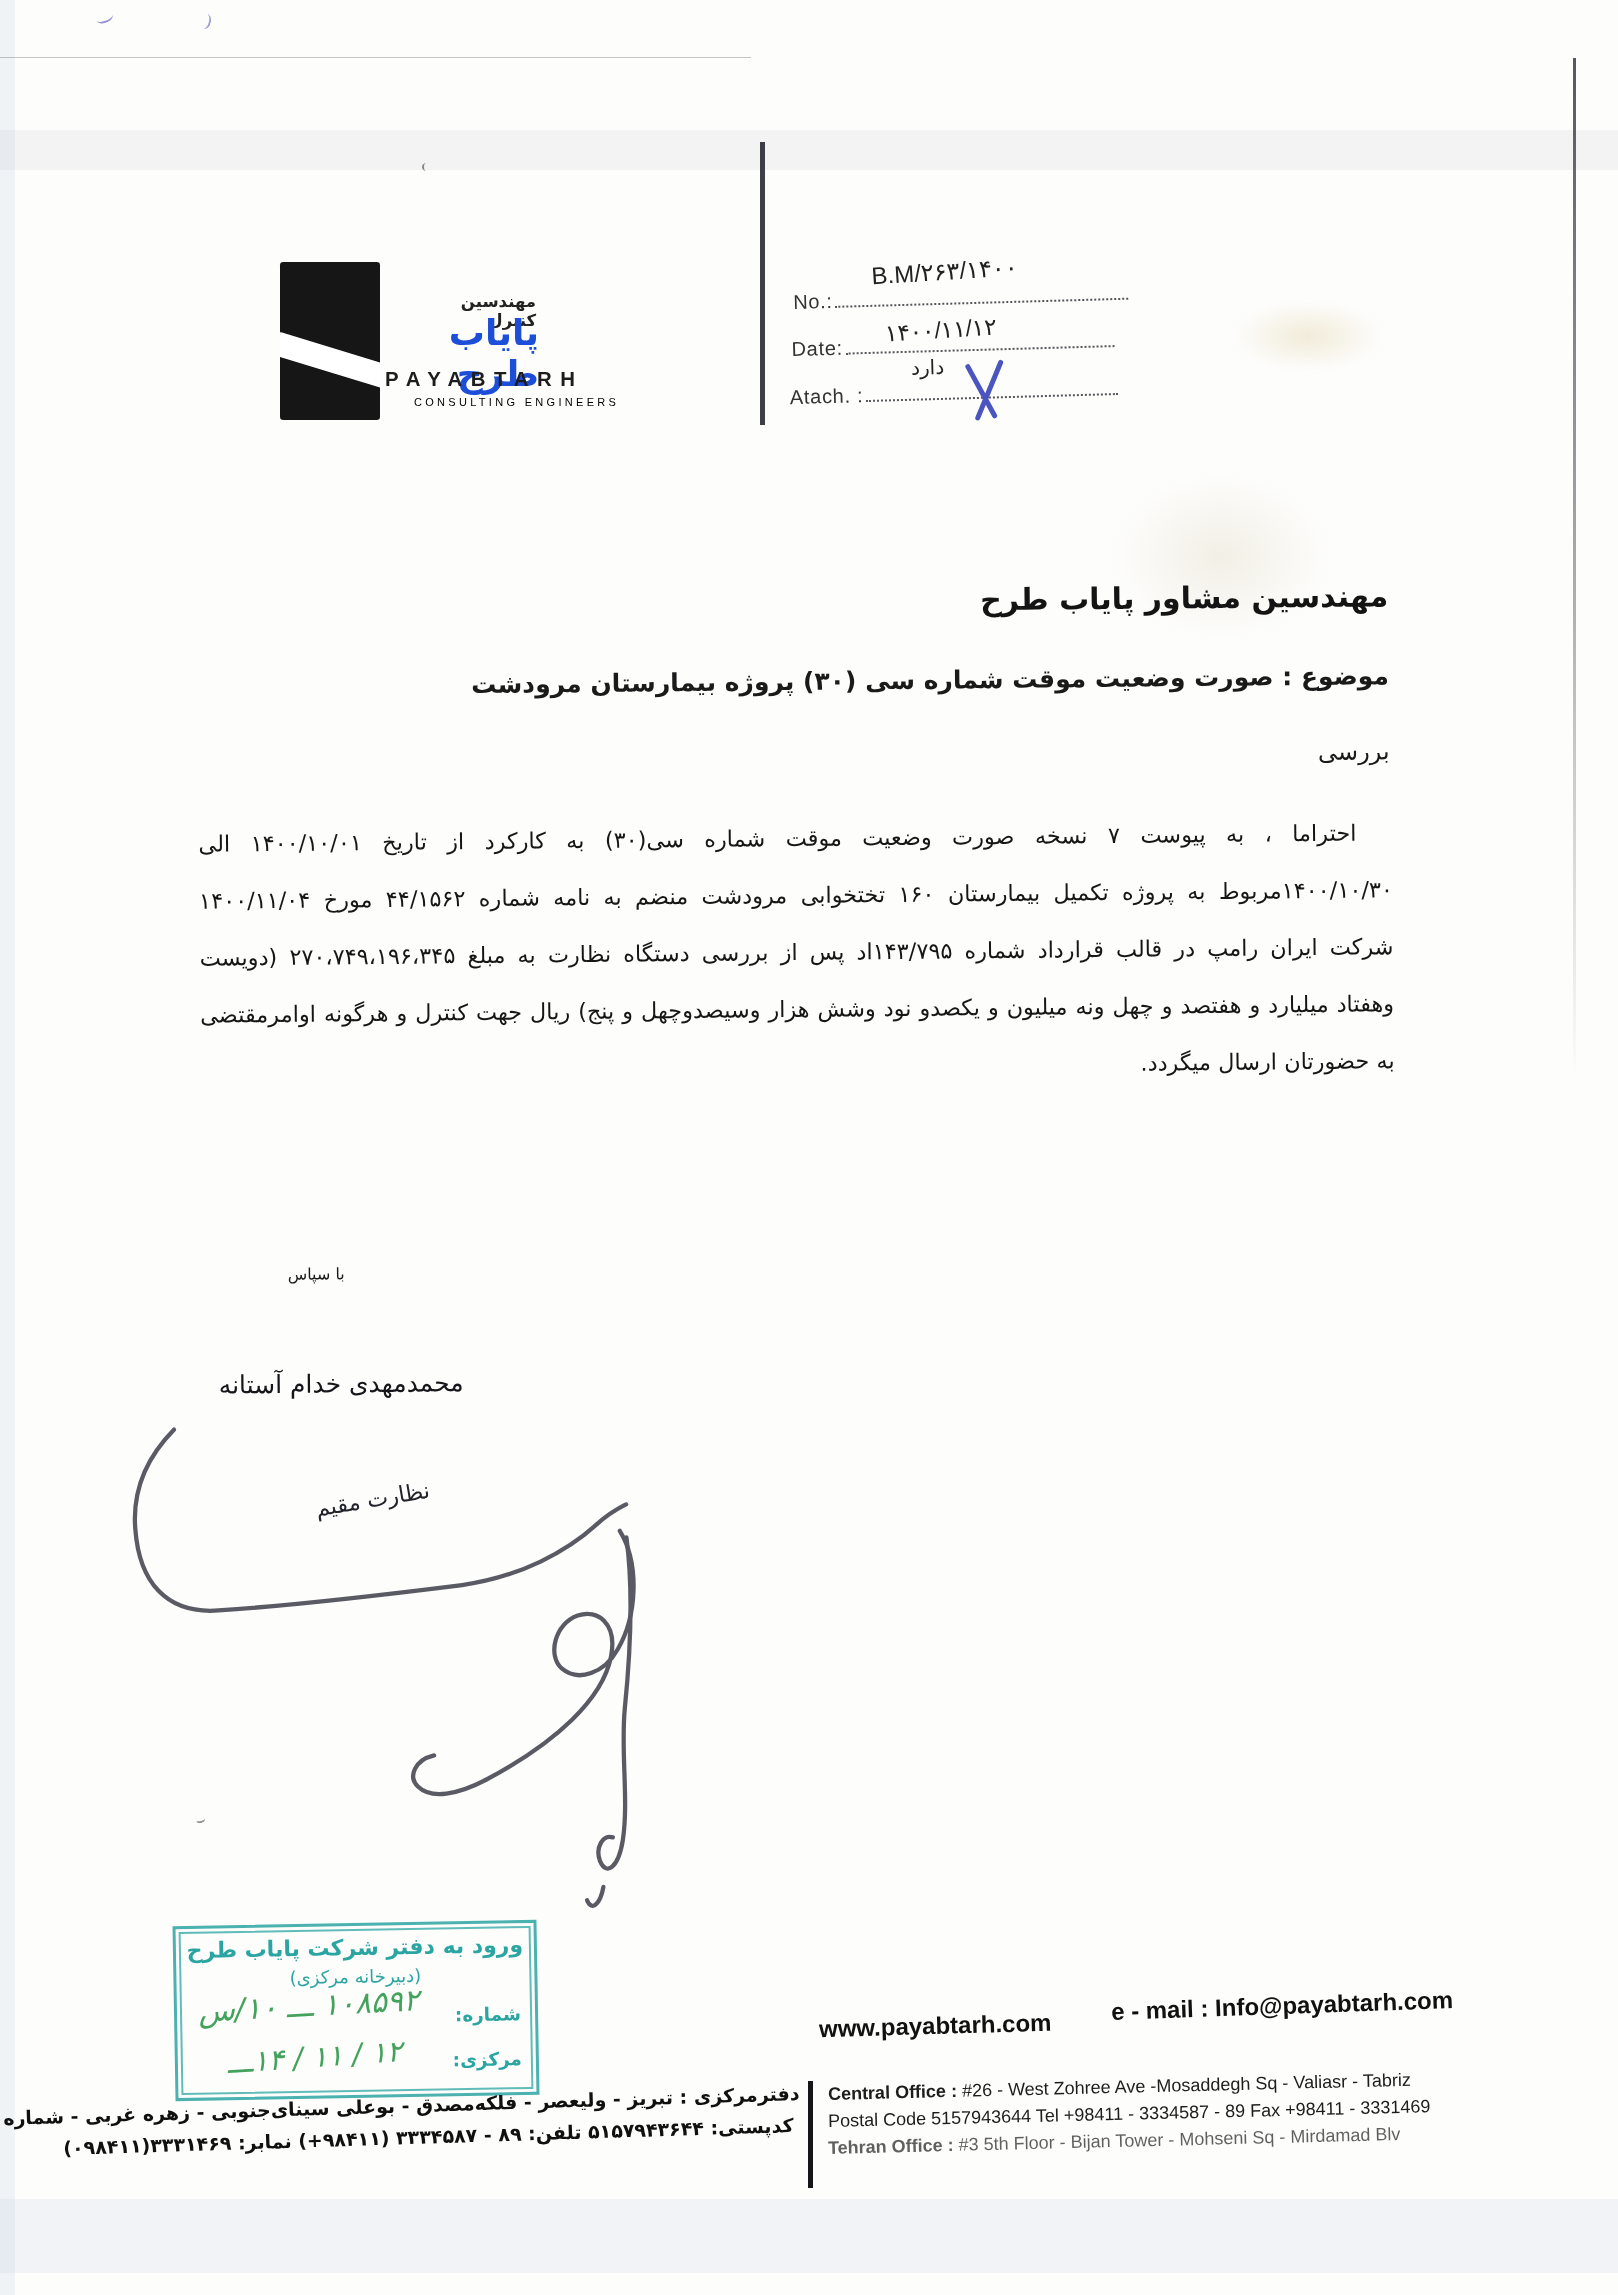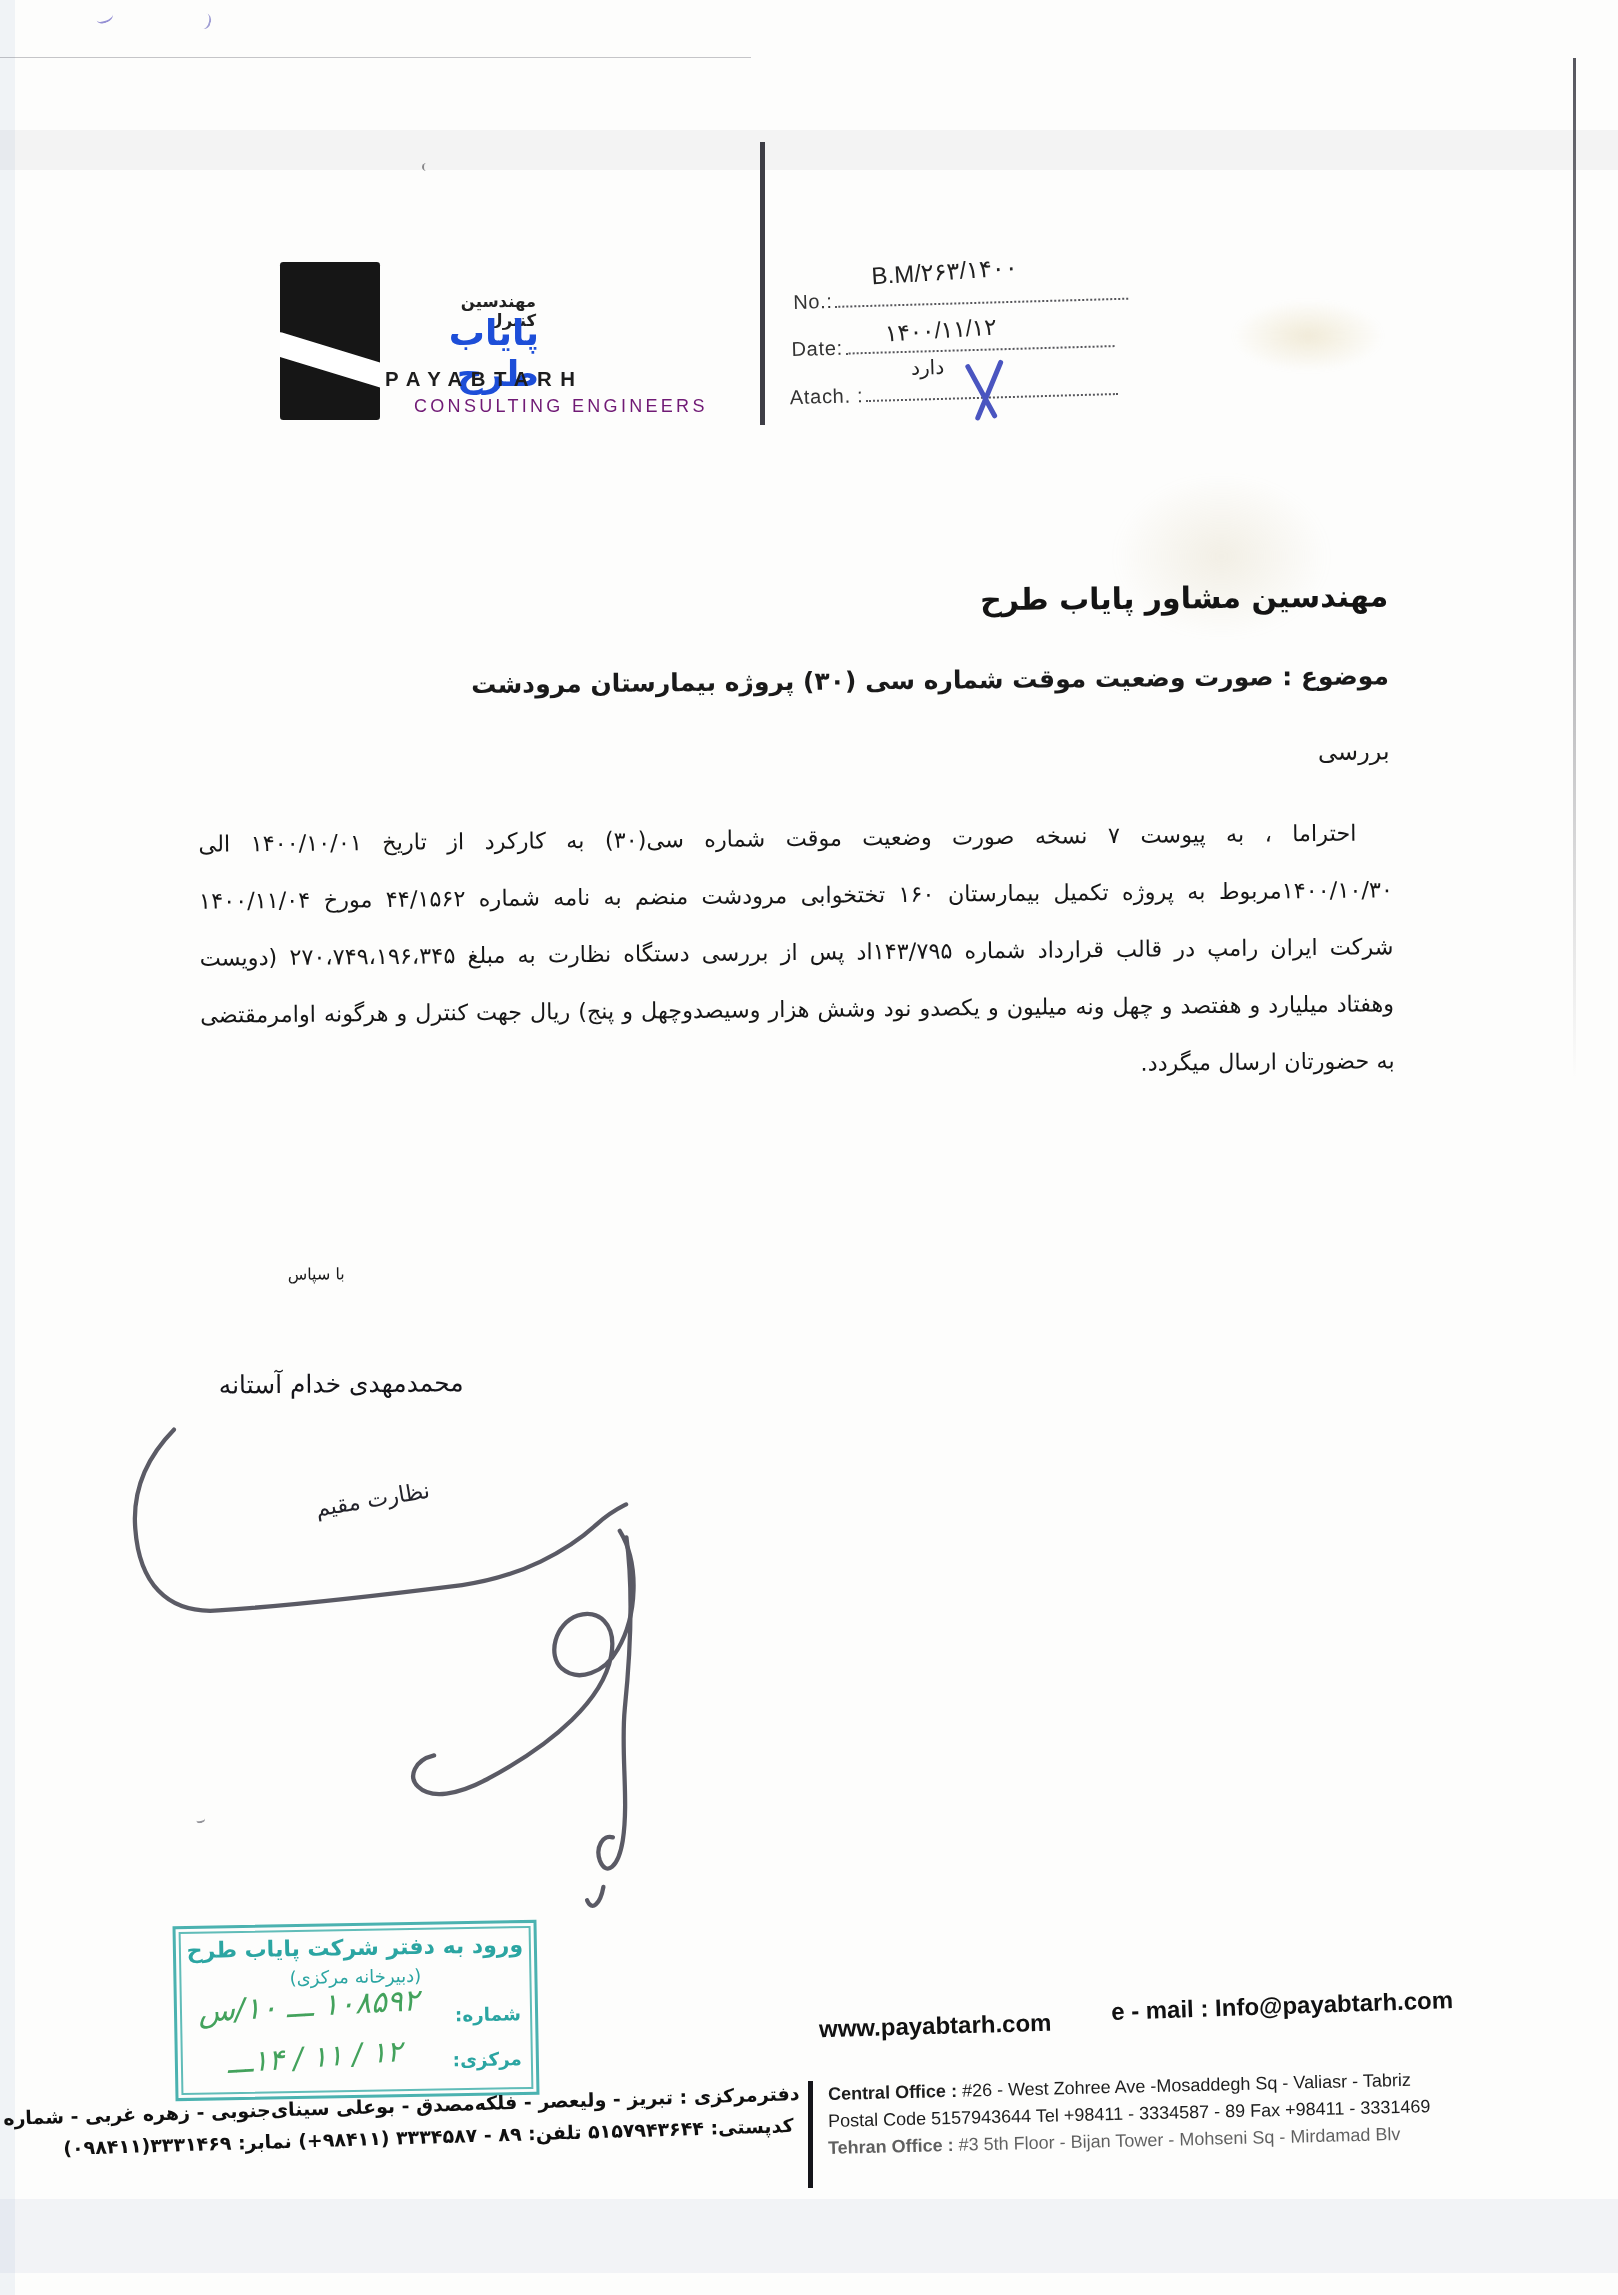--- a/index.html
+++ b/index.html
@@ -19,21 +19,21 @@
   .speck2{left:198px;top:13px;width:10.5px;height:16px;border-right:2.6px solid rgba(136,134,201,.8);border-radius:50%;transform:rotate(14deg)}
   .speck3{left:422px;top:163px;width:6.6px;height:8px;border-left:2px solid rgba(85,85,90,.7);border-radius:50%}
   .speck4{left:196px;top:1816px;width:9.2px;height:5.3px;border-bottom:2px solid rgba(90,90,100,.65);border-radius:50%;transform:rotate(-12deg)}
 
   
   .logo{left:280px;top:262px;width:100px;height:158px;background:#161616;border-radius:3.3px;overflow:hidden}
   .logo .slash{position:absolute;left:-10.5px;top:87px;width:128px;height:24px;background:#fff;border-radius:6px;transform:rotate(17deg)}
   .logo-fa-small{left:408px;top:292px;width:128px;text-align:right;font-size:16.5px;color:#222;direction:rtl;font-weight:bold}
   .logo-fa-big{left:366px;top:312px;width:173px;text-align:right;font-size:36px;font-weight:bold;color:#1d4ed8;direction:rtl}
   .logo-en{left:385px;top:368px;font-size:20.4px;font-weight:bold;letter-spacing:8.6px;color:#1d1d1d}
-  .logo-en-sub{left:414px;top:396px;font-size:18px;letter-spacing:3.3px;color:#701a75}
+  .logo-en-sub{left:414px;top:396px;font-size:11px;letter-spacing:3.3px;color:#000000}
   .vline-sep{left:760px;top:142px;width:4.6px;height:283px;background:#2e2e36;opacity:.92}
 
   
   .refwrap{left:758px;top:260px;width:422px;height:178px;transform:rotate(-1.6deg);transform-origin:left top}
   .ref-row{position:absolute;white-space:nowrap}
   .ref-label{font-family:"Liberation Sans","DejaVu Sans",sans-serif;font-size:20px;letter-spacing:0.7px;color:#333}
   .dots{display:inline-block;height:16px;border-bottom:2px dotted #55555a;margin-left:2.6px}
   .r-no{left:34px;top:32px}.r-no .dots{width:293px}
   .r-date{left:31px;top:79px}.r-date .dots{width:269px}
   .r-atach{left:28px;top:127px}.r-atach .dots{width:252px}

